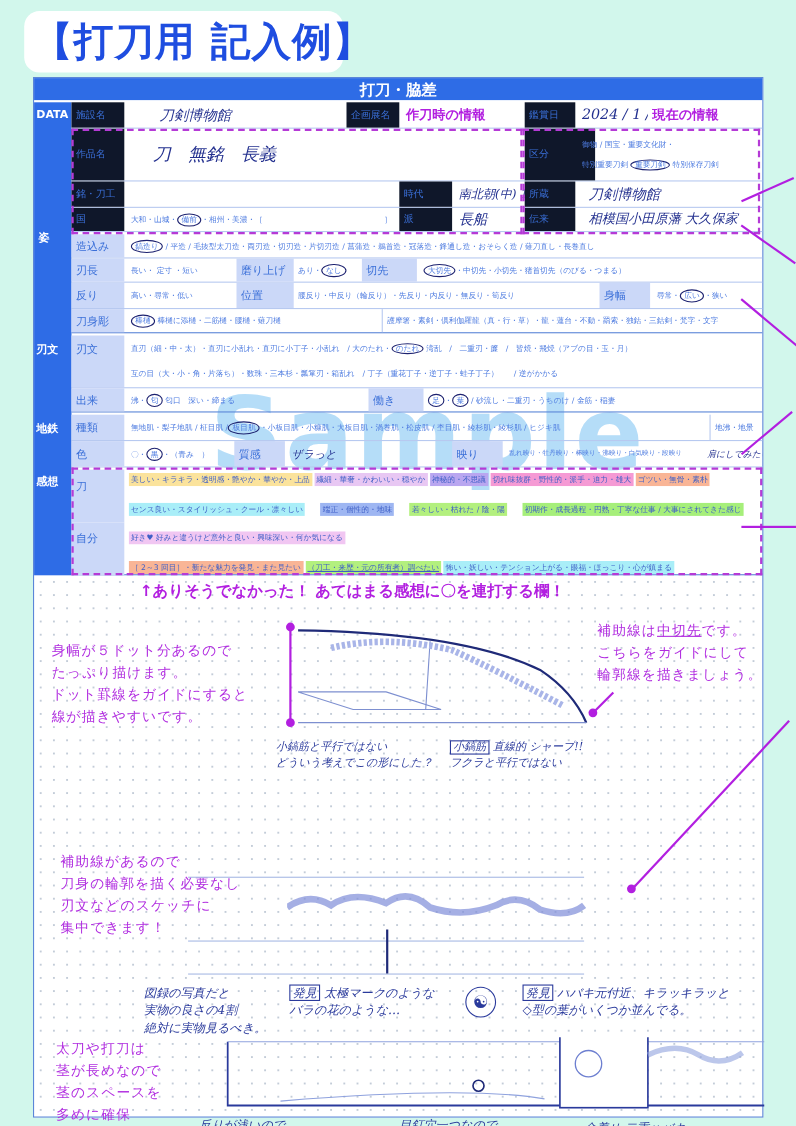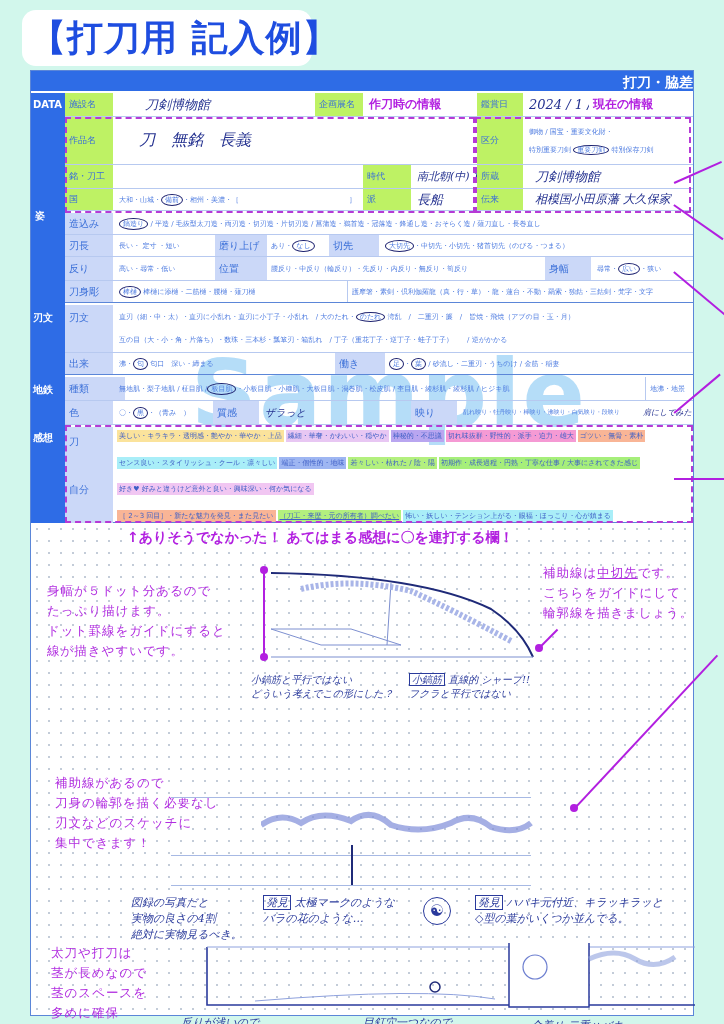--- a/index.html
+++ b/index.html
@@ -19,37 +19,37 @@
     font-size: 36px; font-weight: bold; color: #1e4de0; letter-spacing: 1px;
     white-space: nowrap;
   }
   .sheet {
     position: absolute; left: 30px; top: 70px; width: 664px; height: 946px;
     background: #fff; border: 1.5px solid #5b86d8;
   }
   .header-bar {
     position: absolute; left: 0; top: 0; width: 100%; height: 20px;
     background: #2e6ce6; color: #fff; font-weight: bold; font-size: 14px;
-    text-align: right; line-height: 22px;
+    text-align: center; line-height: 22px;
   }
   .side-band {
     position: absolute; left: 0; top: 22px; width: 34px; height: 430px;
     background: #2e6ce6;
   }
   .side-label {
     position: absolute; left: 2px; color: #fff; font-size: 10px; font-weight: bold;
   }
   .grid { position: absolute; left: 34px; top: 22px; width: 628px; }
   .row {
     position: absolute; left: 0; width: 628px; border-bottom: 1px solid #b7c9f0;
     font-size: 7px; color: #4d7be0;
   }
   .cell { position: absolute; top: 0; height: 100%; display: flex; align-items: center; padding-left: 4px; white-space: nowrap; overflow: hidden; }
   .lbl { background: #cbd8f8; color: #3a6fd8; font-size: 10px; }
-  .lbl-s { background: #bef264; color: #3a6fd8; font-size: 9px; }
+  .lbl-s { background: #0f172a; color: #3a6fd8; font-size: 9px; }
   .hand { font-family: "DejaVu Serif", serif; color: #23308f; font-size: 13px; font-style: italic; }
   .purple { color: #b21fe0; font-weight: bold; }
   .circle { border: 1.3px solid #1d2270; border-radius: 50%; padding: 0 3px; }
   .dash-box { position: absolute; border: 2px dashed #b53ad6; pointer-events: none; }
   .callout-line { position: absolute; height: 1.5px; background: #b21fe0; transform-origin: left center; }
   .dot { position: absolute; width: 8px; height: 8px; border-radius: 50%; background: #b21fe0; }
   .hl { padding: 1px 2px; }
   .lower {
     position: absolute; left: 0; top: 452px; width: 100%; height: 492px;
     background-image: radial-gradient(circle, #c3ccd8 0.8px, transparent 1px);
@@ -88,21 +88,21 @@
       <div class="cell lbl-s" style="left:250px;width:48px">企画展名</div>
       <div class="cell purple" style="left:300px;width:110px;font-size:12px">作刀時の情報</div>
       <div class="cell lbl-s" style="left:412px;width:46px">鑑賞日</div>
       <div class="cell hand" style="left:460px;width:64px">2024 / 1 /</div>
       <div class="cell purple" style="left:524px;width:104px;font-size:12px">現在の情報</div>
     </div>
 
     <div class="row" style="top:24px;height:48px">
       <div class="cell lbl-s" style="left:0;width:48px">作品名</div>
       <div class="cell hand" style="left:50px;width:360px;padding-left:24px;font-size:16px">刀　無銘　長義</div>
-      <div class="cell lbl-s" style="left:412px;width:46px">区分</div>
+      <div class="cell lbl-s" style="left:412px;width:64px">区分</div>
       <div class="cell" style="left:460px;width:168px;flex-direction:column;align-items:flex-start;justify-content:center;gap:8px;font-size:7px">
         <span>御物 / 国宝・重要文化財・</span>
         <span><span>特別重要刀剣</span> <span class="circle">重要刀剣</span> <span>特別保存刀剣</span></span>
       </div>
     </div>
 
     <div class="row" style="top:72px;height:24px">
       <div class="cell lbl-s" style="left:0;width:48px">銘・刀工</div>
       <div class="cell" style="left:50px;width:250px"></div>
       <div class="cell lbl-s" style="left:298px;width:48px">時代</div>
@@ -171,21 +171,21 @@
       </div>
     </div>
     <div class="row" style="top:260px;height:22px;border-bottom:1.5px solid #5b86d8">
       <div class="cell lbl" style="left:0;width:48px">出来</div>
       <div class="cell" style="left:50px;width:220px"><span>沸・</span><span class="circle">匂</span>&nbsp;<span>匂口　深い・締まる</span></div>
       <div class="cell lbl" style="left:270px;width:50px">働き</div>
       <div class="cell" style="left:320px;width:308px"><span class="circle">足</span>・<span class="circle">葉</span>&nbsp;<span>/ 砂流し・二重刃・うちのけ / 金筋・稲妻</span></div>
     </div>
 
     <div class="row" style="top:284px;height:24px">
-      <div class="cell lbl" style="left:0;width:60px">種類</div>
+      <div class="cell lbl" style="left:0;width:48px">種類</div>
       <div class="cell" style="left:50px;width:508px">
           <span>無地肌・梨子地肌 / 柾目肌 /</span>
           <span class="circle">板目肌</span>
           <span>・小板目肌・小糠肌・大板目肌・渦巻肌・松皮肌 / 杢目肌・綾杉肌・綾杉肌 / ヒジキ肌</span>
         </div>
       <div class="cell" style="left:580px;width:48px;border-left:1px solid #b7c9f0">地沸・地景</div>
     </div>
     <div class="row" style="top:308px;height:24px">
       <div class="cell lbl" style="left:0;width:48px">色</div>
       <div class="cell" style="left:50px;width:98px">
@@ -204,21 +204,21 @@
       <div class="cell lbl" style="left:0;width:48px;height:48px;top:0;align-items:flex-start;padding-top:8px">刀</div>
       <div class="cell lbl" style="left:0;width:48px;height:48px;top:48px;align-items:flex-start;padding-top:8px">自分</div>
       <div style="position:absolute;left:52px;top:3px;width:574px;height:92px;display:flex;flex-direction:column;justify-content:space-between;font-size:7px;color:#3e5fc6">
         <div id="imp-row1" style="display:flex;gap:2px;white-space:nowrap;overflow:hidden">
             <span class="hl" style="background: rgb(251, 227, 156); font-family: Liberation Mono, monospace;">美しい・キラキラ・透明感・艶やか・華やか・上品</span>
             <span class="hl" style="background: rgb(232, 199, 243);">繊細・華奢・かわいい・穏やか</span>
             <span class="hl" style="background: rgb(185, 166, 240);">神秘的・不思議</span>
             <span class="hl" style="background: rgb(245, 154, 212);">切れ味抜群・野性的・派手・迫力・雄大</span>
             <span class="hl" style="background: rgb(249, 181, 150);">ゴツい・無骨・素朴</span>
           </div>
-        <div id="imp-row2" style="display:flex;gap:2px;white-space:nowrap;overflow:hidden">
+        <div id="imp-row2" style="display:flex;gap:14px;white-space:nowrap;overflow:hidden">
             <span class="hl" style="background: rgb(169, 238, 248);">センス良い・スタイリッシュ・クール・凛々しい</span>
             <span class="hl" style="background: rgb(158, 182, 242); text-align: right;">端正・個性的・地味</span>
             <span class="hl" style="background: rgb(179, 240, 126);">若々しい・枯れた / 陰・陽</span>
             <span class="hl" style="background: rgb(166, 239, 122);">初期作・成長過程・円熟・丁寧な仕事 / 大事にされてきた感じ</span>
           </div>
         <div id="imp-row3" style="display:flex;gap:2px;white-space:nowrap;overflow:hidden">
             <span class="hl" style="background: rgb(241, 198, 242);">好き♥ 好みと違うけど意外と良い・興味深い・何か気になる</span>
           </div>
         <div id="imp-row4" style="display:flex;gap:2px;white-space:nowrap;overflow:hidden">
             <span class="hl" style="background: rgb(249, 181, 150);">［ 2～3 回目］・新たな魅力を発見・また見たい</span>

